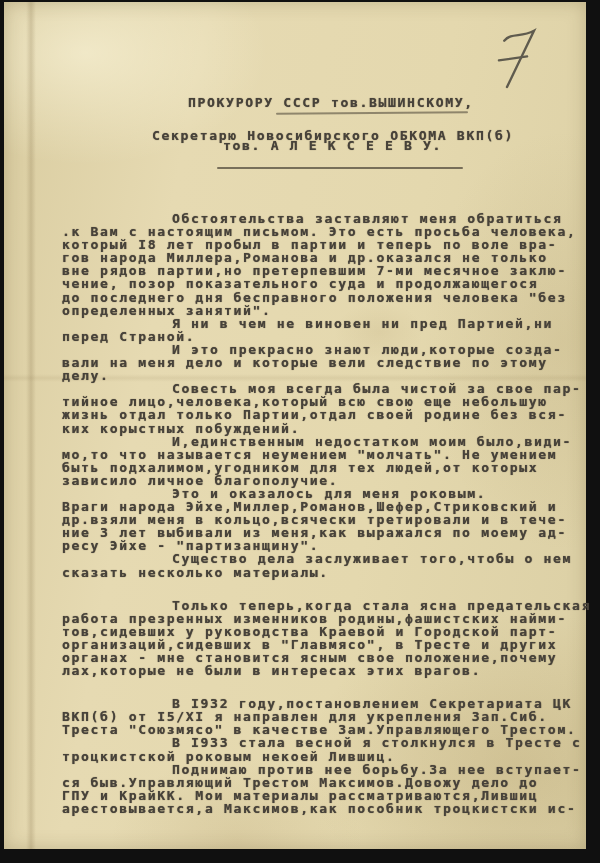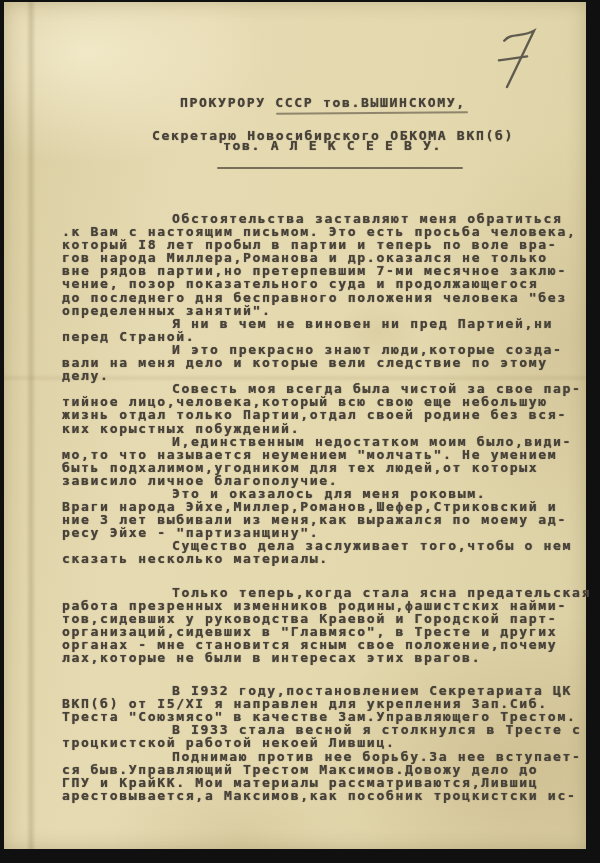--- a/index.html
+++ b/index.html
@@ -65,21 +65,21 @@
 <div class="paper">
   <div class="crease"></div>
   <div class="crease2"></div>
   <div class="stain-a"></div>
 
   <svg class="pagenum-7" viewBox="0 0 52 66">
     <path d="M7,16 C14,7 23,12 36,4 L13,62" fill="none" stroke="#4e4b42" stroke-width="2.4" stroke-linecap="round"></path>
     <path d="M3,36 L31,30" fill="none" stroke="#4e4b42" stroke-width="2.2" stroke-linecap="round"></path>
   </svg>
 
-  <div class="typed hline" style="top:93px;left:176px">ПРОКУРОРУ СССР тов.ВЫШИНСКОМУ,</div>
+  <div class="typed hline" style="top:93px;left:184px">ПРОКУРОРУ СССР тов.ВЫШИНСКОМУ,</div>
   <div class="rule thin" style="top:110px;left:272px;width:192px;transform:rotate(-0.4deg)"></div>
 
   <div class="typed hline" style="top:126px;left:148px">Секретарю Новосибирского ОБКОМА ВКП(б)</div>
 
   <div class="typed hline" style="top:136px;left:219px">тов. А Л Е К С Е Е В У.</div>
   <div class="rule" style="top:165px;left:213px;width:246px"></div>
 
   <div class="letter-body typed">
       <div class="line indent">Обстоятельства заставляют меня обратиться</div>
       <div class="line">.к Вам с настоящим письмом. Это есть просьба человека,</div>
@@ -97,33 +97,34 @@
       <div class="line indent">Совесть моя всегда была чистой за свое пар-</div>
       <div class="line">тийное лицо,человека,который всю свою еще небольшую</div>
       <div class="line">жизнь отдал только Партии,отдал своей родине без вся-</div>
       <div class="line">ких корыстных побуждений.</div>
       <div class="line indent">И,единственным недостатком моим было,види-</div>
       <div class="line">мо,то что называется неумением "молчать". Не умением</div>
       <div class="line">быть подхалимом,угодником для тех людей,от которых</div>
       <div class="line">зависило личное благополучие.</div>
       <div class="line indent">Это и оказалось для меня роковым.</div>
       <div class="line">Враги народа Эйхе,Миллер,Романов,Шефер,Стриковский и</div>
+      <div class="line">др.взяли меня в кольцо,всячески третировали и в тече-</div>
       <div class="line">ние 3 лет выбивали из меня,как выражался по моему ад-</div>
       <div class="line">ресу Эйхе - "партизанщину".</div>
       <div class="line indent">Существо дела заслуживает того,чтобы о нем</div>
       <div class="line">сказать несколько материалы.</div>
       <div class="line indent gap">Только теперь,когда стала ясна предательская</div>
       <div class="line">работа презренных изменников родины,фашистских найми-</div>
       <div class="line">тов,сидевших у руководства Краевой и Городской парт-</div>
       <div class="line">организаций,сидевших в "Главмясо", в Тресте и других</div>
       <div class="line">органах - мне становится ясным свое положение,почему</div>
       <div class="line">лах,которые не были в интересах этих врагов.</div>
       <div class="line indent gap">В I932 году,постановлением Секретариата ЦК</div>
       <div class="line">ВКП(б) от I5/XI я направлен для укрепления Зап.Сиб.</div>
       <div class="line">Треста "Союзмясо" в качестве Зам.Управляющего Трестом.</div>
       <div class="line indent">В I933 стала весной я столкнулся в Тресте с</div>
-      <div class="line">троцкистской работой некоей Лившиц.</div>
+      <div class="line">троцкистской роковым некоей Лившиц.</div>
       <div class="line indent">Поднимаю против нее борьбу.За нее вступает-</div>
       <div class="line">ся быв.Управляющий Трестом Максимов.Довожу дело до</div>
       <div class="line">ГПУ и КрайКК. Мои материалы рассматриваются,Лившиц</div>
       <div class="line">арестовывается,а Максимов,как пособник троцкистски ис-</div>
     </div>
 </div>
 
 </body></html>

